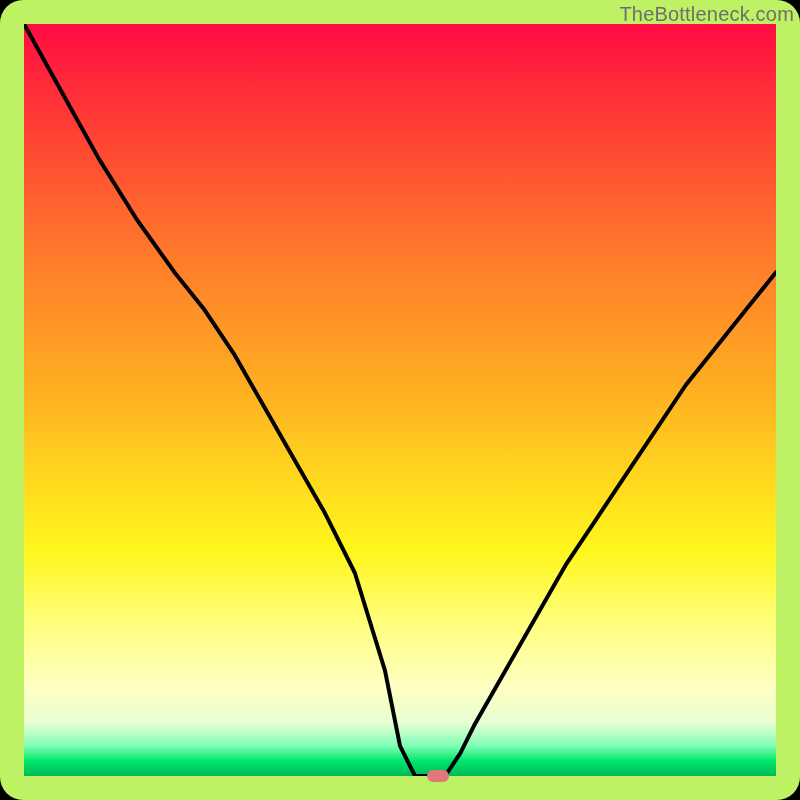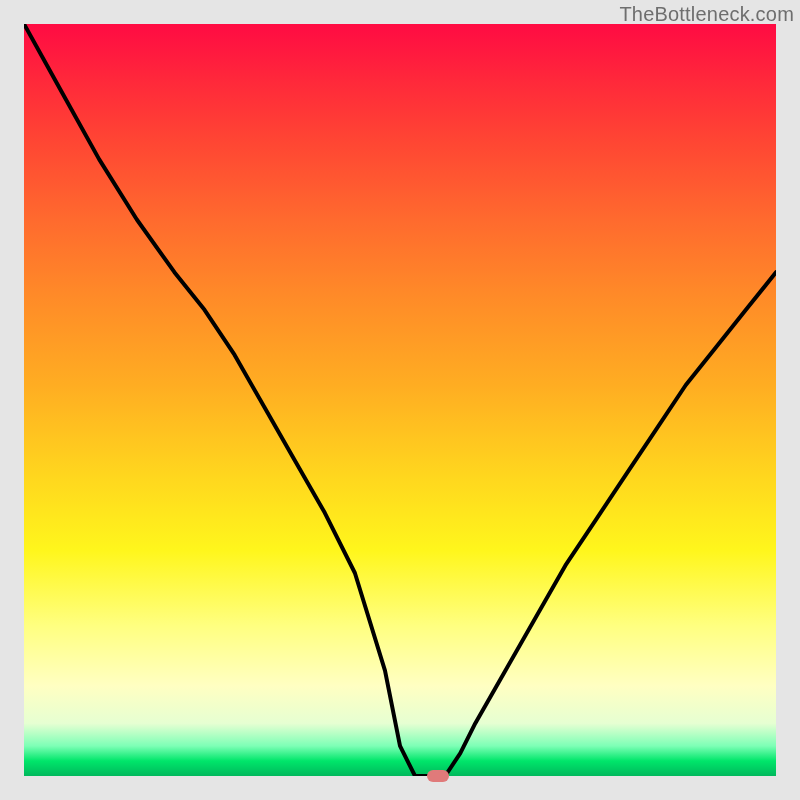--- a/index.html
+++ b/index.html
@@ -8,21 +8,22 @@
     width: 800px;
     height: 800px;
     background: #000;
     overflow: hidden;
     font-family: Arial, Helvetica, sans-serif;
   }
   .frame {
     position: relative;
     width: 800px;
     height: 800px;
-    background: #e5e5e5;
+    background: #bef264;
+    border-radius: 23px;
   }
   .plot {
     position: absolute;
     left: 24px;
     top: 24px;
     width: 752px;
     height: 752px;
     background: linear-gradient(to bottom,
       #ff0b43 0%,
       #ff2a3a 8%,

